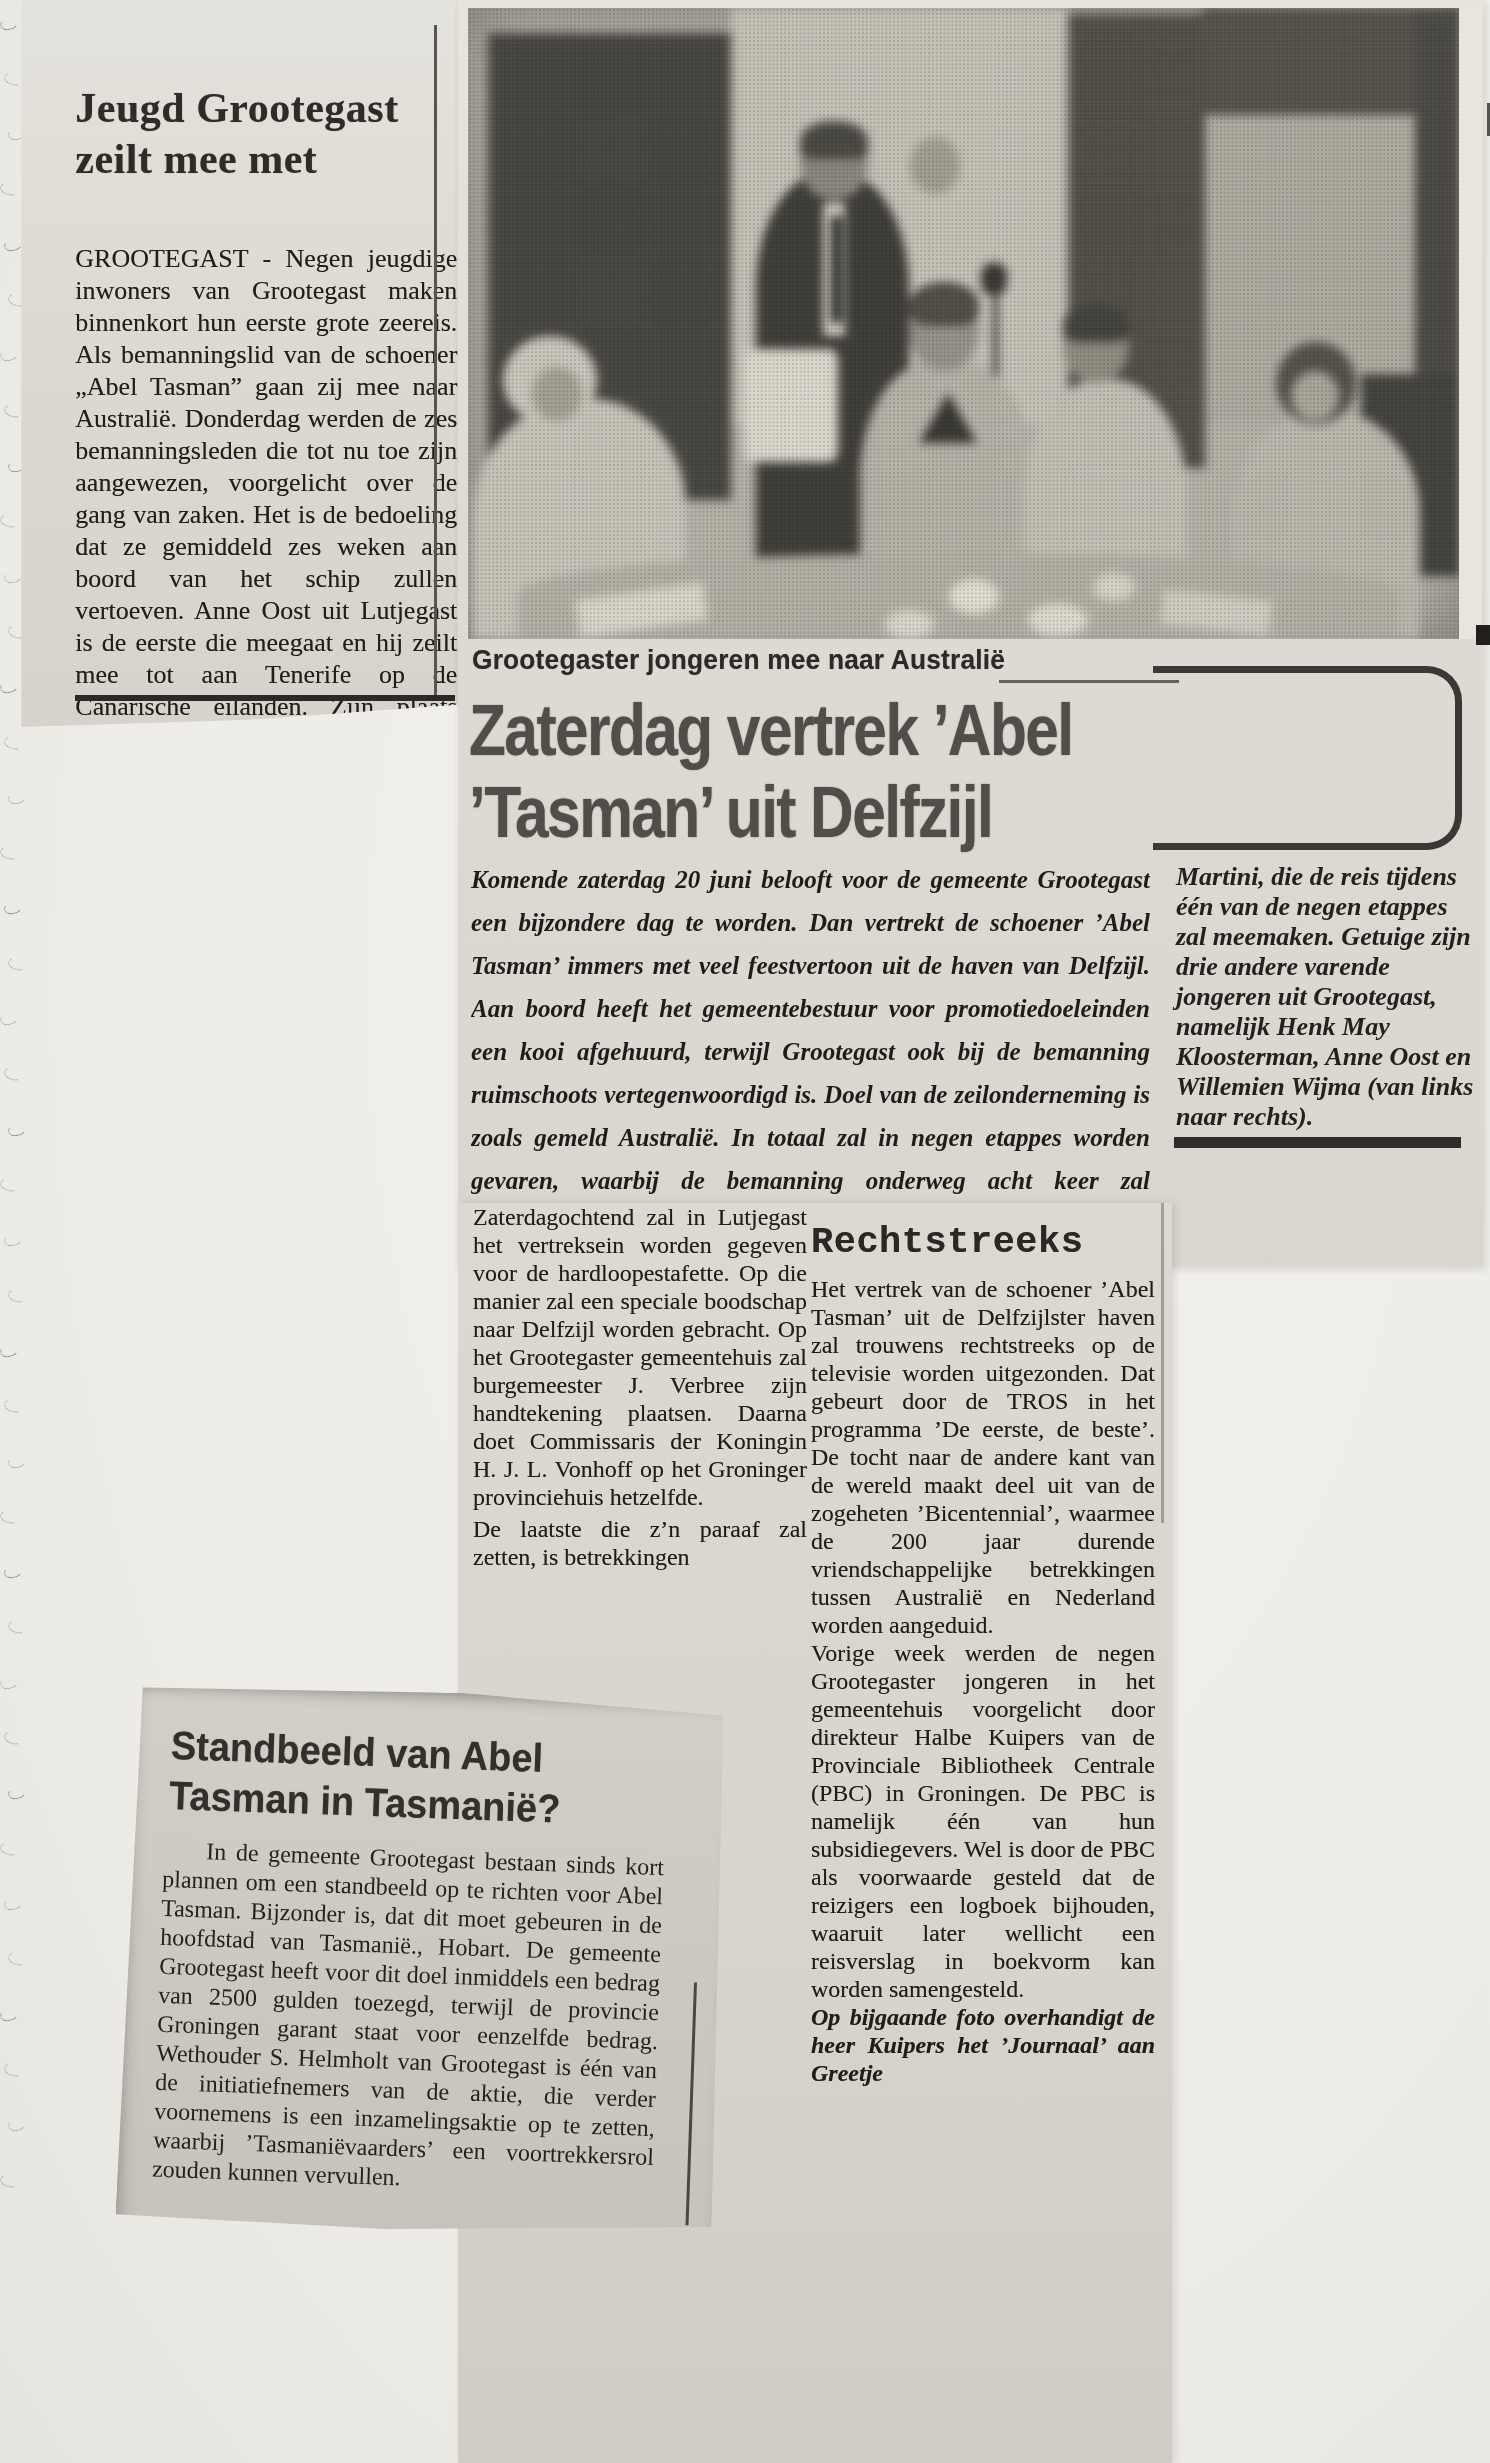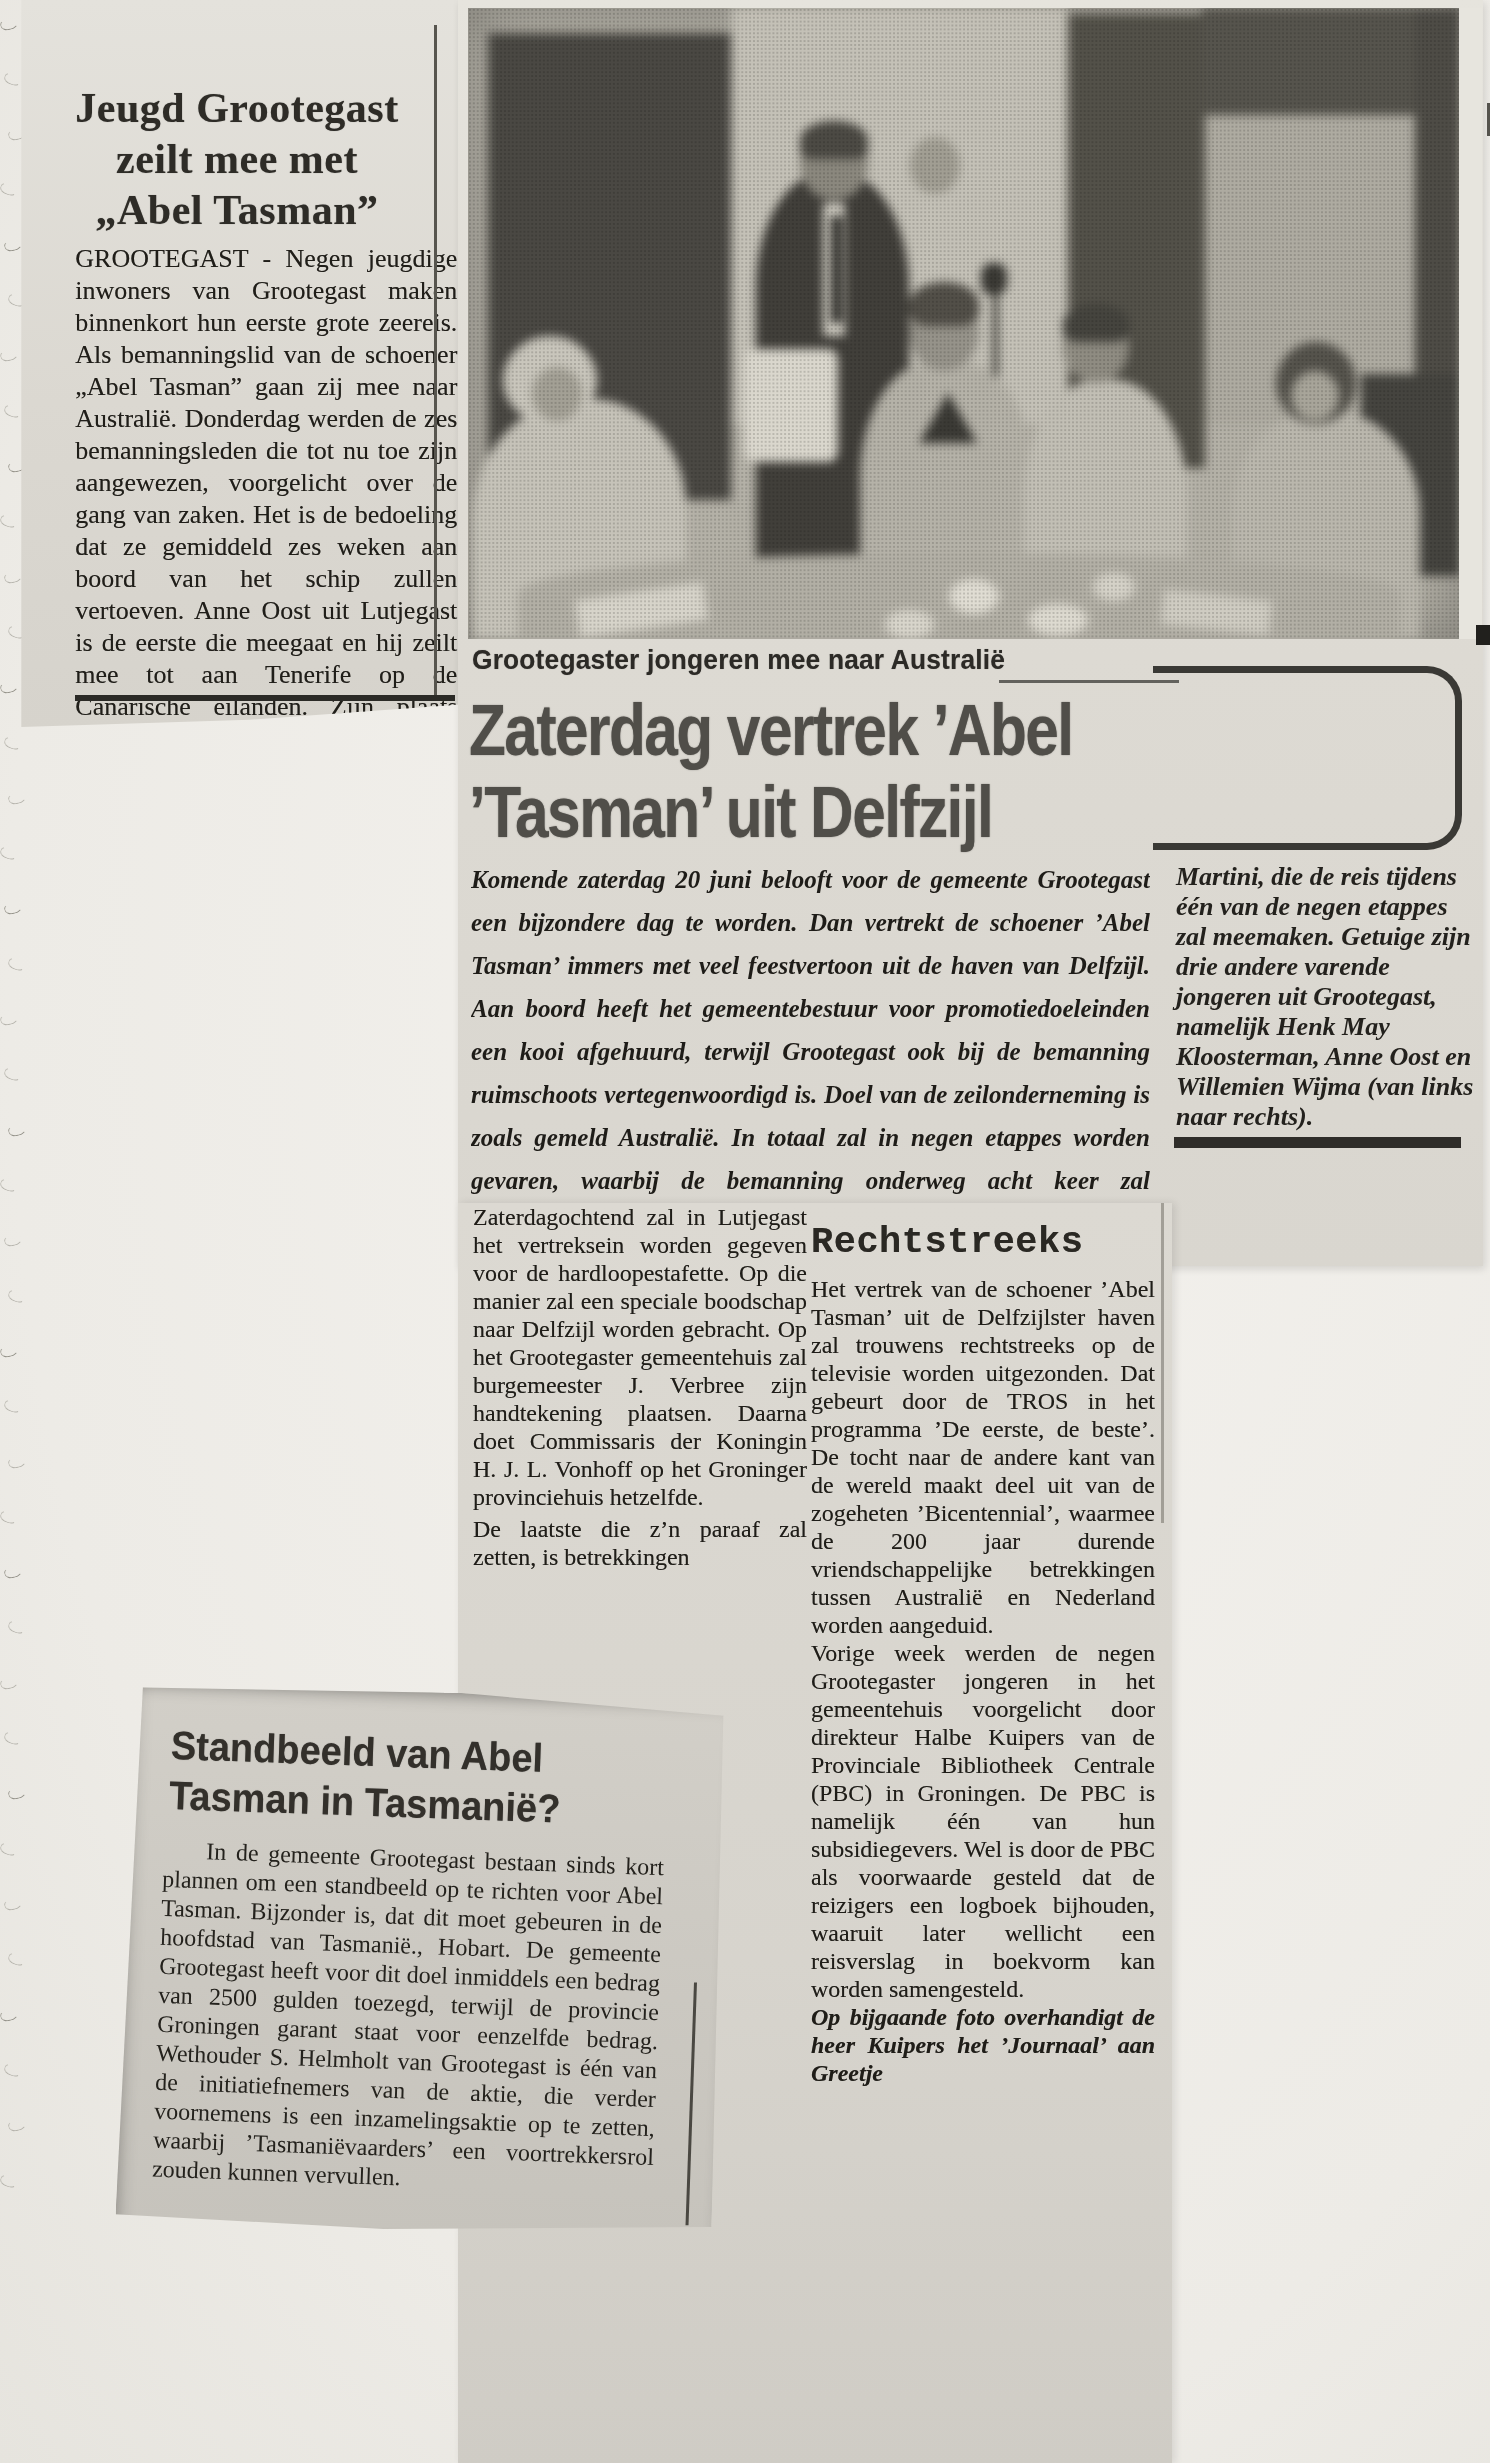--- a/index.html
+++ b/index.html
@@ -12,21 +12,21 @@
   .edge-mark{position:absolute;width:15.5px;height:9.7px;border:1.9px solid transparent;
              border-bottom-color:#8e8c83;border-left-color:#a3a198;border-radius:50%;}
   
   .left-clip{left:21.3px;top:0;width:439px;height:730px;
              background:linear-gradient(180deg,#e4e2dc 0%,#dbd8d1 55%,#d6d3cc 100%);
              clip-path:polygon(0 0,100% 0,100% 96.5%,52% 98.6%,0 99.6%);
              box-shadow:2.9px 3.9px 7.8px rgba(0,0,0,.10);}
   .lc-kicker{position:absolute;left:60px;top:9.7px;width:330px;
              font-style:italic;font-weight:bold;font-size:27px;line-height:36px;color:#2b2924;}
   .lc-headline{position:absolute;left:54px;top:83px;font-weight:bold;font-size:42px;line-height:51px;
-               color:#2e2c27;letter-spacing:0.5px;text-shadow:0 0 1px rgba(0,0,0,.35);text-align:center;}
+               color:#2e2c27;letter-spacing:0.5px;text-shadow:0 0 1px rgba(0,0,0,.35);}
   .lc-body{position:absolute;left:54px;top:243px;width:382px;font-size:26px;line-height:32px;
            text-align:justify;color:#201e19;text-shadow:0 0 0.6px rgba(0,0,0,.4);}
   .lc-rule{position:absolute;left:54px;top:695px;width:380px;height:5.8px;background:#2b2a26;}
   .lc-edge{position:absolute;left:413px;top:25px;width:2.9px;height:670px;background:#57554e;}
   
   .main-paper-top{left:458px;top:0;width:1025px;height:1266px;
                   background:linear-gradient(180deg,#e6e4dd 0%,#dedbd4 40%,#d9d6cf 100%);
                   box-shadow:1.9px 2.9px 7.8px rgba(0,0,0,.12);}
   .main-paper-bottom{left:458px;top:1203px;width:714px;height:1261px;
                   background:linear-gradient(180deg,#dcd9d2 0%,#d7d4cd 60%,#cfccc5 100%);
@@ -167,21 +167,20 @@
       <span class="edge-mark" style="top: 2009px; left: 0px; transform: rotate(-14deg); opacity: 0.9;"></span>
       <span class="edge-mark" style="top: 2064px; left: 3.9px; transform: rotate(18deg); opacity: 0.55;"></span>
       <span class="edge-mark" style="top: 2119px; left: 7.8px; transform: rotate(-14deg); opacity: 0.55;"></span>
       <span class="edge-mark" style="top: 2175px; left: 0px; transform: rotate(18deg); opacity: 0.55;"></span>
     </div>
 
   <section class="abs left-clip">
     <div class="lc-headline">
       <div>Jeugd Grootegast</div>
       <div>zeilt mee met</div>
-      <div>„Abel Tasman”</div>
     </div>
     <div class="lc-body">GROOTEGAST - Negen jeugdige inwoners van Grootegast maken binnenkort hun eerste grote zeereis. Als bemanningslid van de schoener „Abel Tasman” gaan zij mee naar Australië. Donderdag werden de zes bemanningsleden die tot nu toe zijn aangewezen, voorgelicht over de gang van zaken. Het is de bedoeling dat ze gemiddeld zes weken aan boord van het schip zullen vertoeven. Anne Oost uit Lutjegast is de eerste die meegaat en hij zeilt mee tot aan Tenerife op de Canarische eilanden. Zijn plaats wordt</div>
     <div class="lc-rule"></div>
     <div class="lc-edge"></div>
   </section>
 
   <div class="abs main-paper-top"></div>
   <div class="abs main-paper-bottom"></div>
 
   <div class="abs photo">

